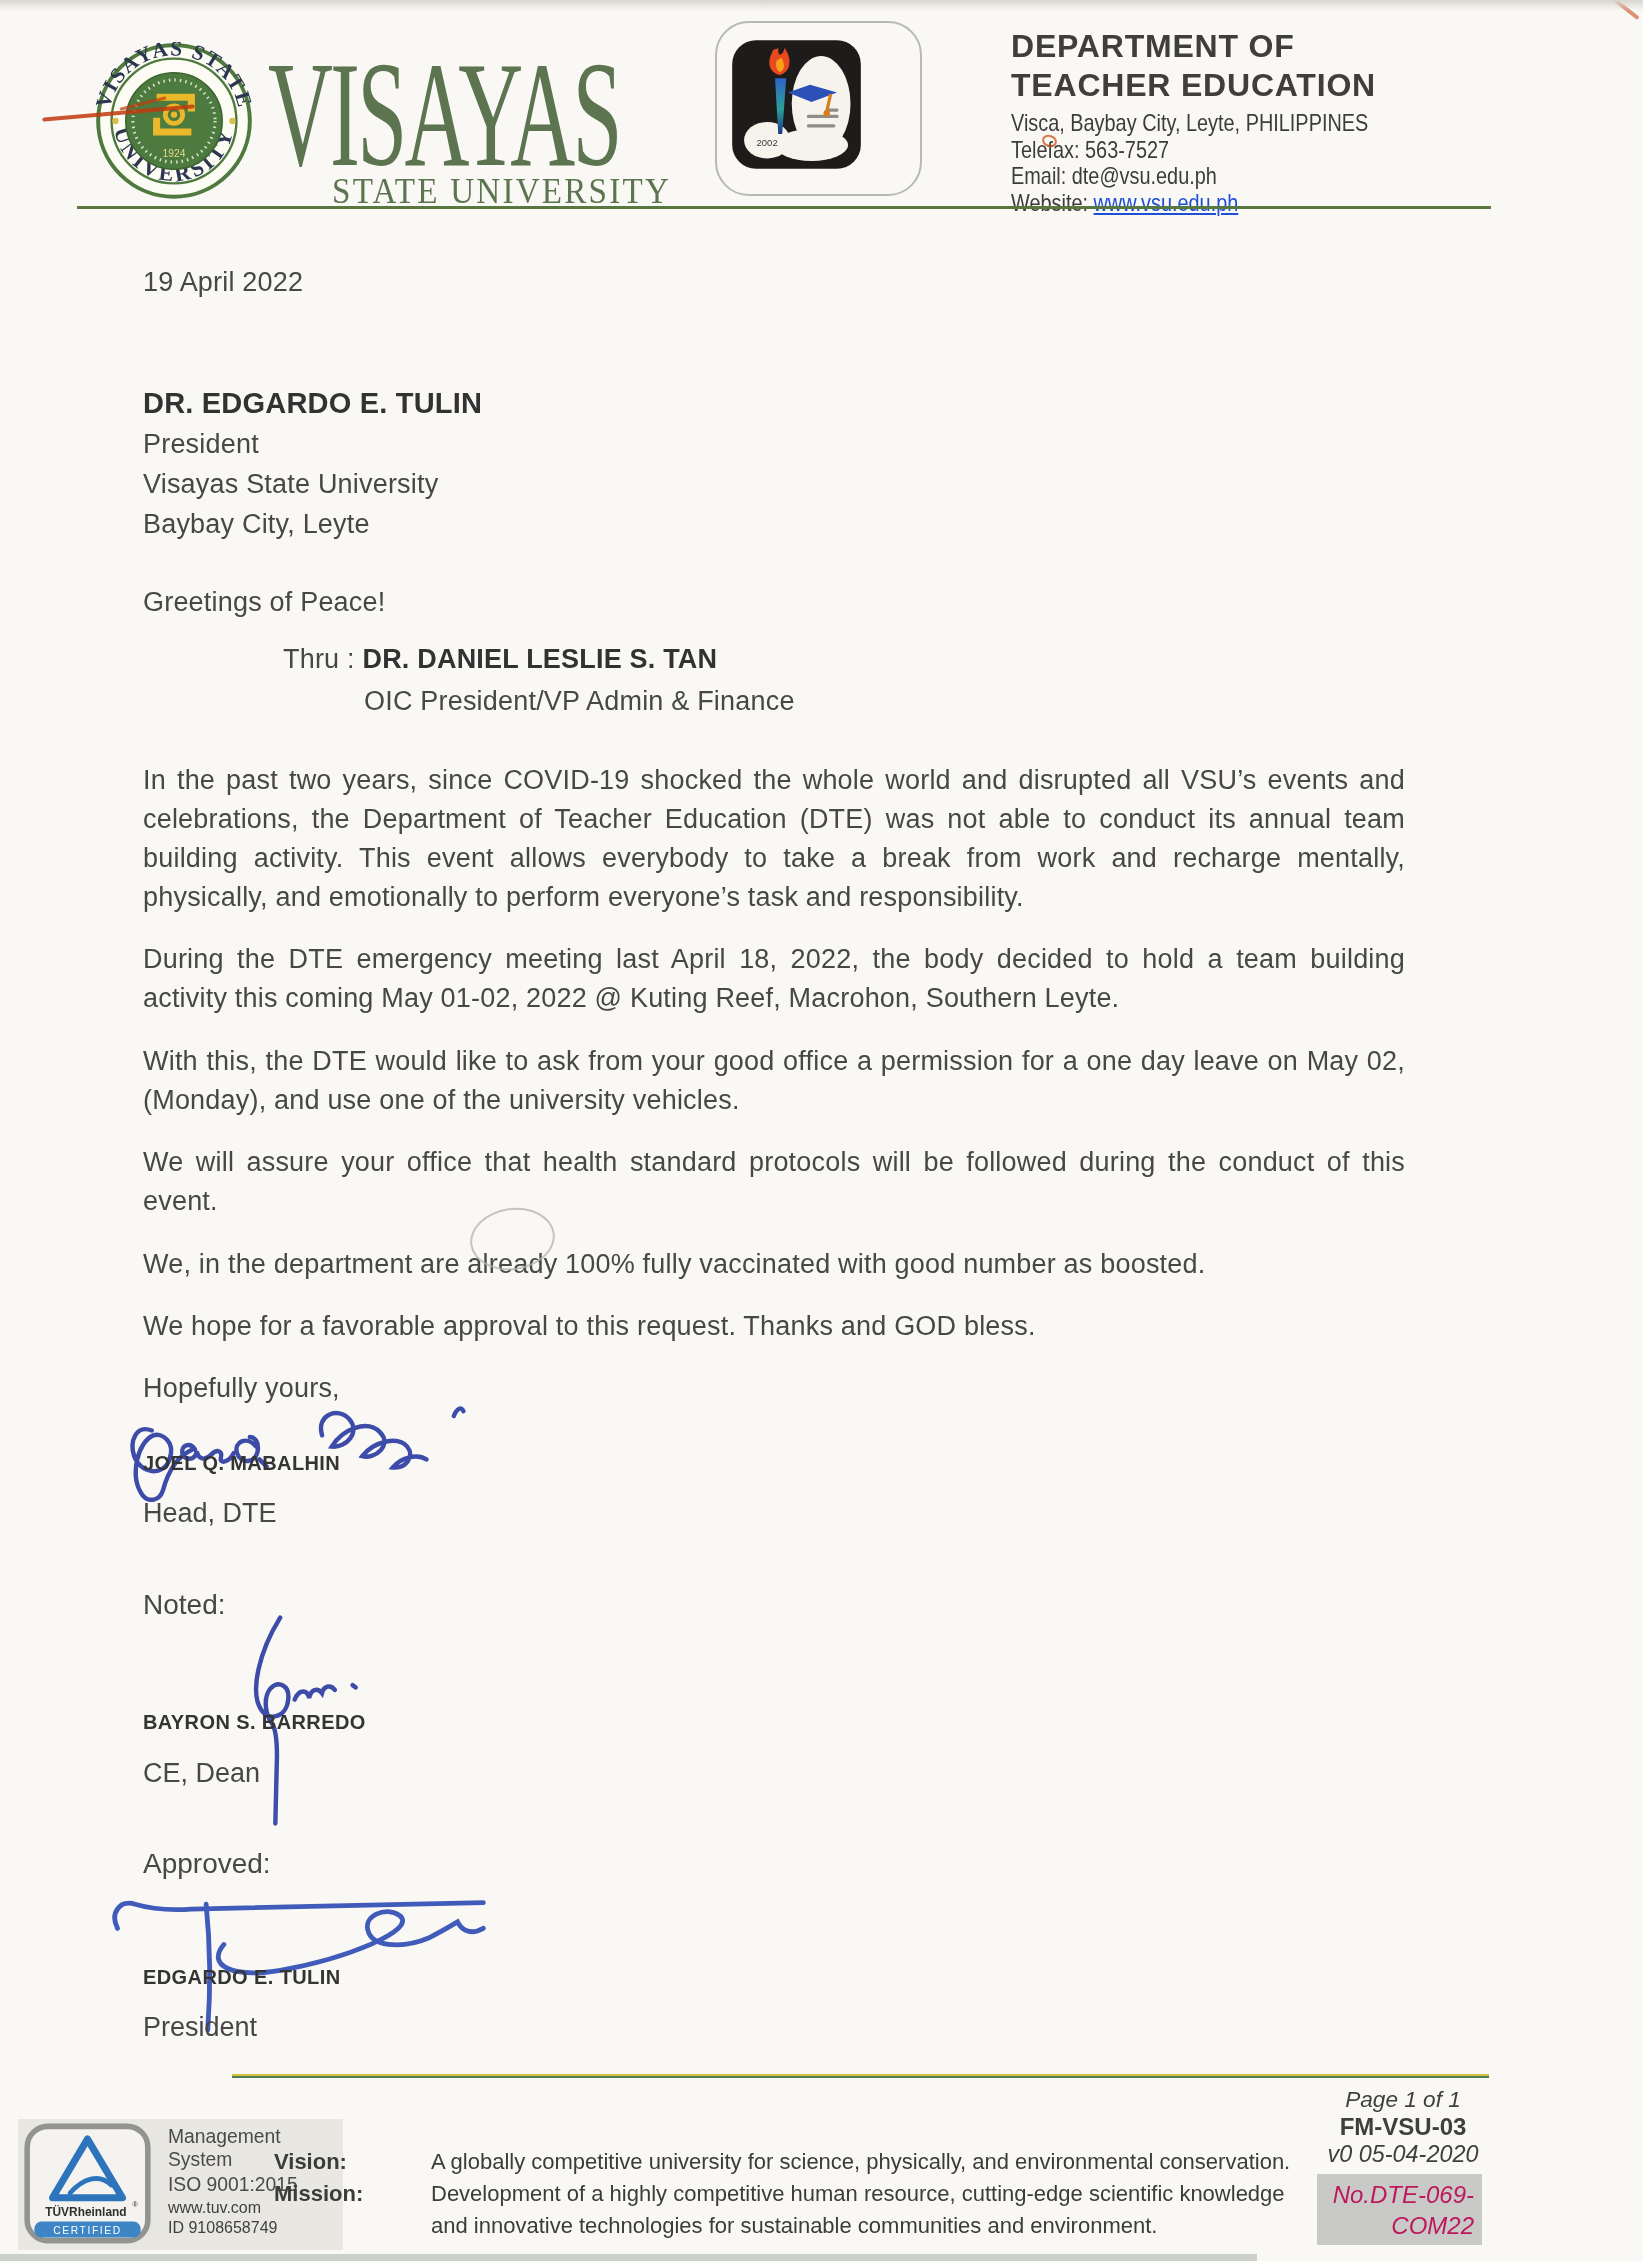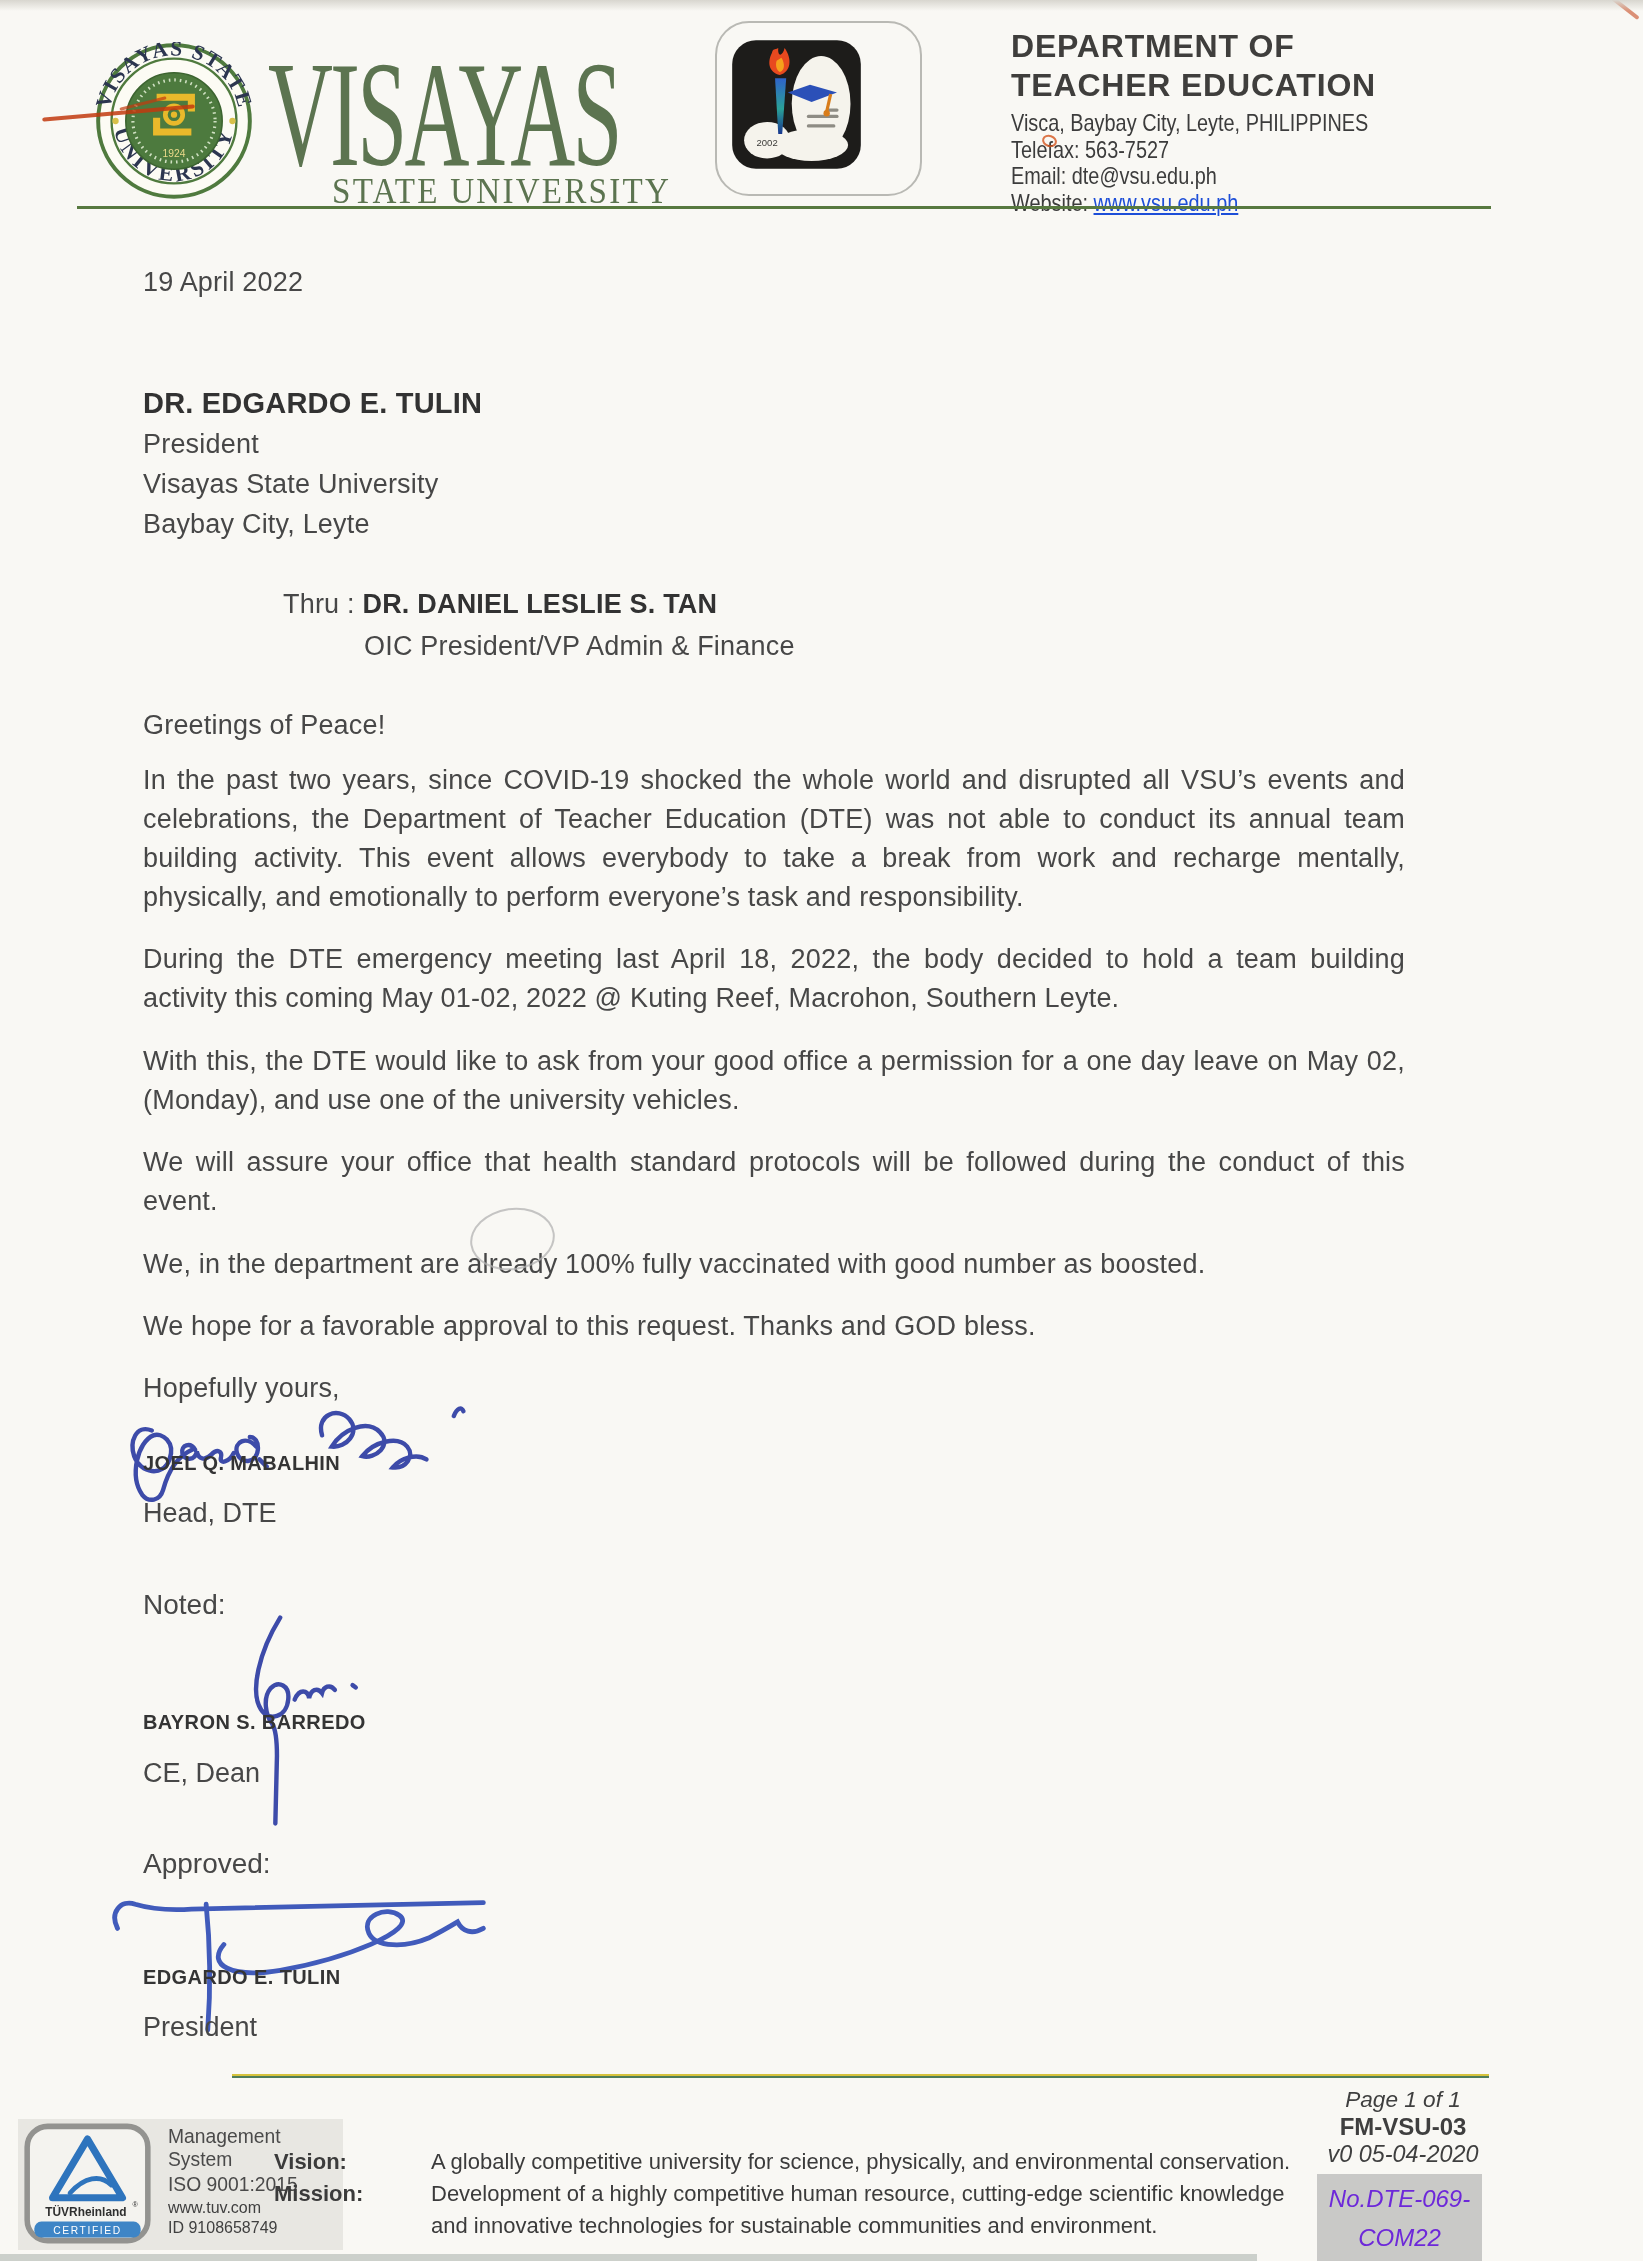--- a/index.html
+++ b/index.html
@@ -51,22 +51,22 @@
   .foot-line-y{background:#d6c33c;height:2.4px;}
   .foot-line-g{background:#4e7d5b;height:2.4px;}
   .vm-grid{display:grid;grid-template-columns:121px 1fr;column-gap:36px;
     font-size:22px;line-height:32px;color:#3b3b3b;width:1031px;}
   .vm-grid .lab{font-weight:bold;}
   .foot-right{width:234px;text-align:center;color:#3f3f3f;}
   .foot-right .pg{font-style:italic;font-size:22.6px;line-height:27px;}
   .foot-right .fc{font-weight:bold;font-size:24px;line-height:27px;}
   .foot-right .fv{font-style:italic;font-size:23.4px;line-height:29px;}
   .doc-box{
-    margin-top:4.8px;background:#c9c9c7;color:#6d28d9;font-style:italic;
-    font-size:24px;line-height:39px;text-align:center;padding:4.8px 8px;width:149px;
+    margin-top:4.8px;background:#c9c9c7;color:#be185d;font-style:italic;
+    font-size:24px;line-height:31px;text-align:right;padding:4.8px 8px;width:149px;
     margin-left:31px;
   }
   .tuv-card{background:#e8e7e2;}
   .tuv-text{font-size:19.3px;line-height:23.4px;color:#4a4a4a;}
   .tuv-small{font-size:16px;line-height:19.3px;color:#404040;}
   
   .artifact{pointer-events:none;}
 </style>
 </head>
 <body>
@@ -149,27 +149,27 @@
   <div class="abs letter" style="left:143px;top:263px;">
     <p class="nojust date-line">19 April 2022</p>
 
     <p class="nojust addr-block">
       <span class="b name">DR. EDGARDO E. TULIN</span><br>
       <span>President</span><br>
       <span>Visayas State University</span><br>
       <span>Baybay City, Leyte</span>
     </p>
 
+    <p class="nojust salutation">Greetings of Peace!</p>
+
     <p class="nojust thru-block">
       <span>Thru :</span>
       <span class="b">DR. DANIEL LESLIE S. TAN</span><br>
       <span class="t2">OIC President/VP Admin &amp; Finance</span>
     </p>
-
-    <p class="nojust salutation">Greetings of Peace!</p>
 
     <p>In the past two years, since COVID-19 shocked the whole world and disrupted all VSU’s events and celebrations, the Department of Teacher Education (DTE) was not able to conduct its annual team building activity. This event allows everybody to take a break from work and recharge mentally, physically, and emotionally to perform everyone’s task and responsibility.</p>
     <p>During the DTE emergency meeting last April 18, 2022, the body decided to hold a team building activity this coming May 01-02, 2022 @ Kuting Reef, Macrohon, Southern Leyte.</p>
     <p>With this, the DTE would like to ask from your good office a permission for a one day leave on May 02, (Monday), and use one of the university vehicles.</p>
     <p>We will assure your office that health standard protocols will be followed during the conduct of this event.</p>
     <p>We, in the department are already 100% fully vaccinated with good number as boosted.</p>
     <p>We hope for a favorable approval to this request. Thanks and GOD bless.</p>
 
     <p class="nojust">Hopefully yours,</p>
   </div>

